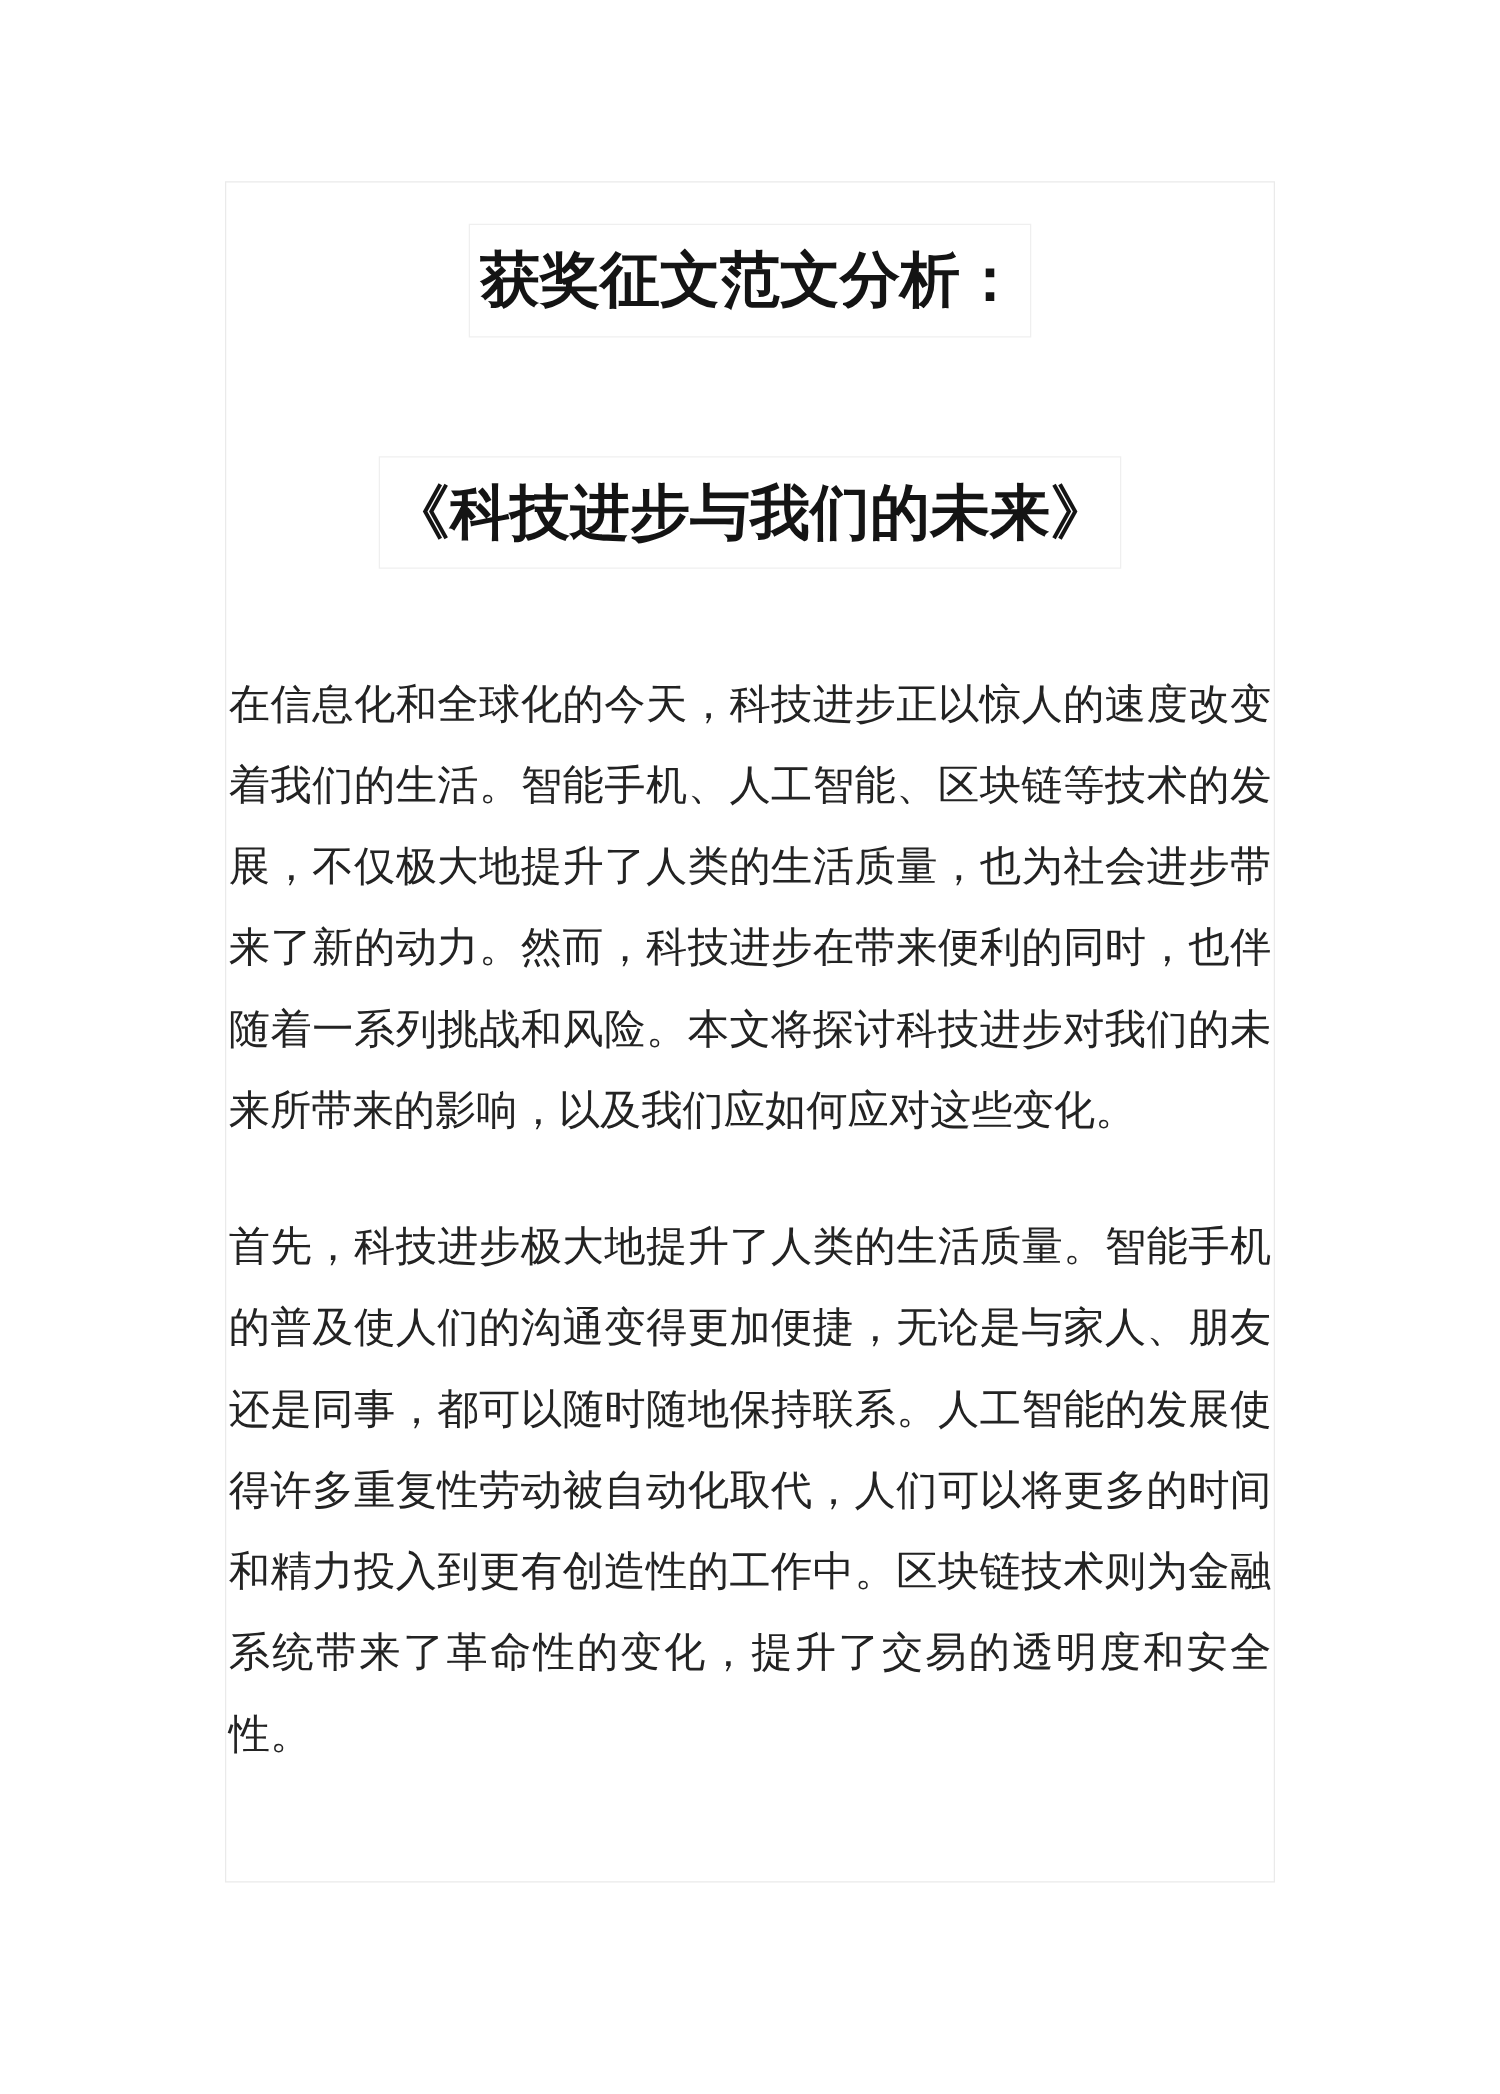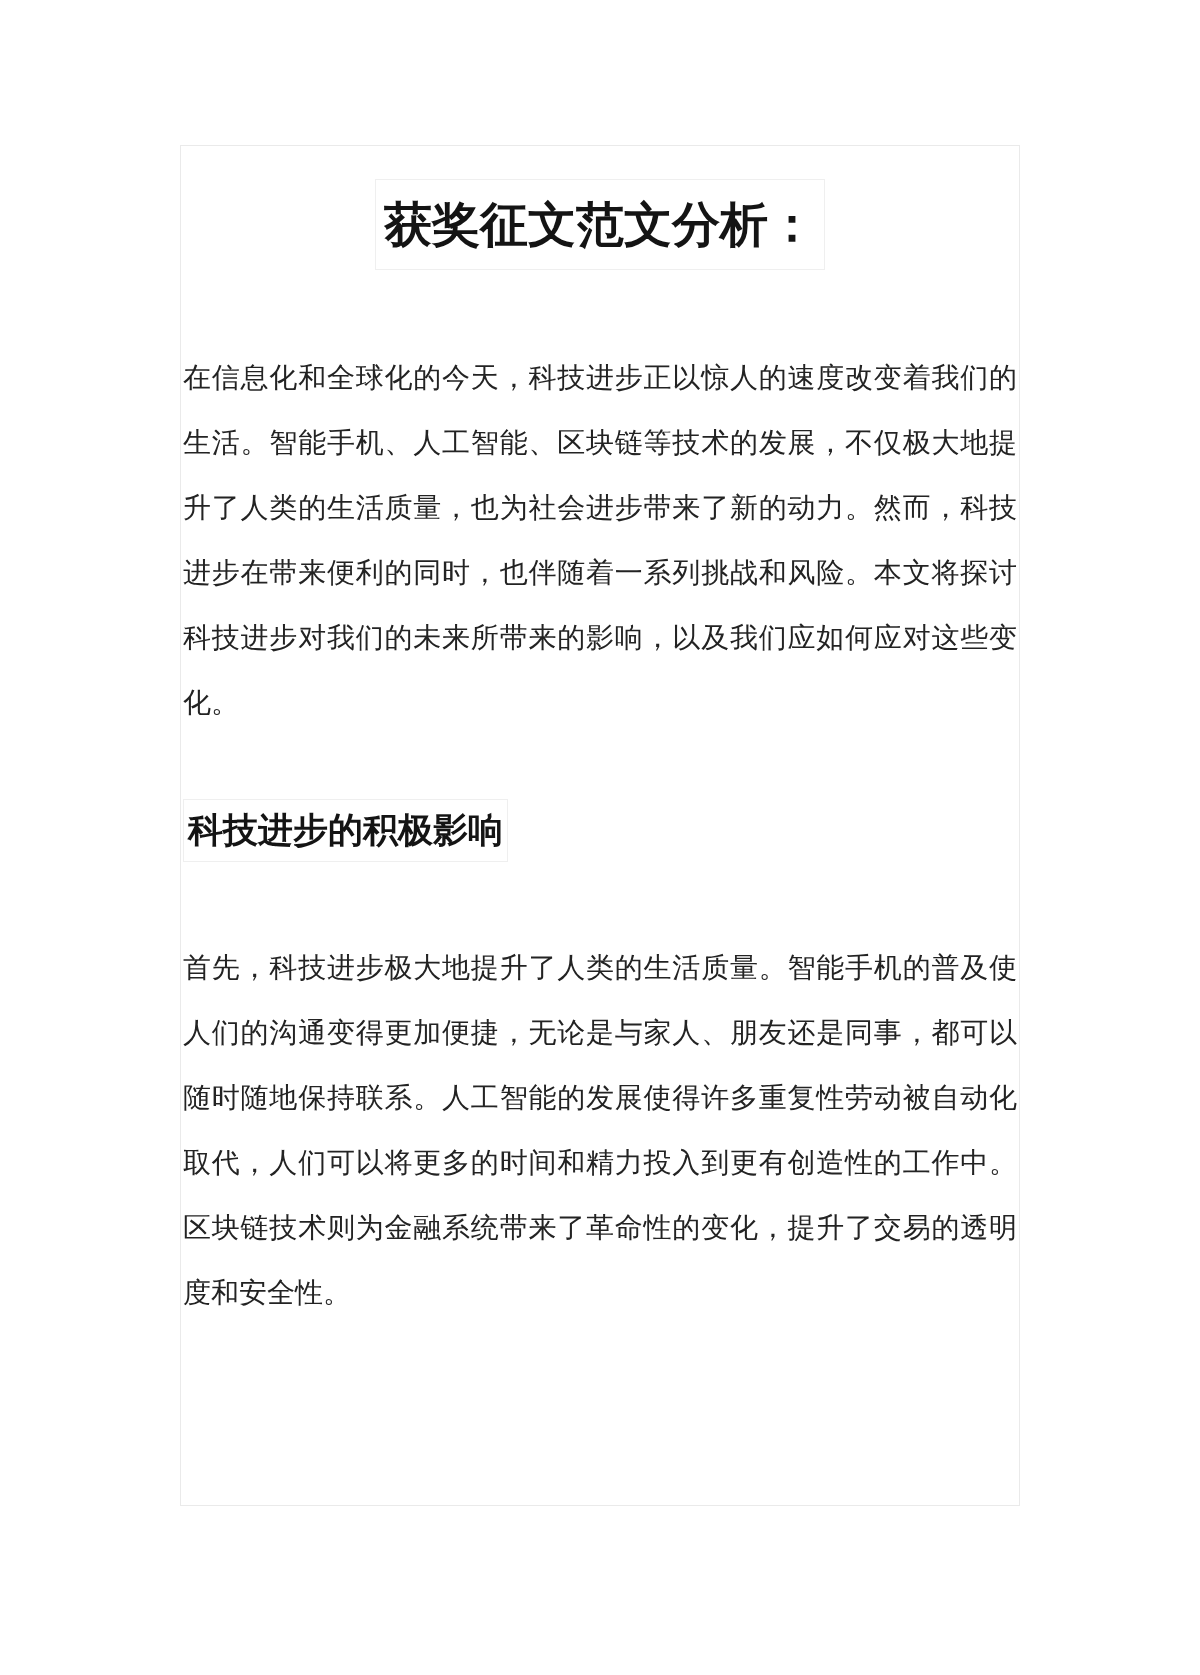--- a/index.html
+++ b/index.html
@@ -56,45 +56,45 @@
   .row-heading-2 { margin-top: 35px; }
   .heading-box {
     font-size: 35px;
     font-weight: 900;
     color: #141414;
     line-height: 1;
     padding: 13px 4px;
     white-space: nowrap;
   }
   .para {
-    font-size: 28px;
+    font-size: 33px;
     line-height: 65px;
     color: #232323;
     margin: 0;
     text-align: justify;
     text-justify: inter-ideograph;
     letter-spacing: 0;
   }
   .para-1 { margin-top: 43px; }
   .para-2 { margin-top: 44px; }
 </style>
 </head>
 <body>
 
 <div class="screen">
   <div class="frame">
 
     <div class="center-row row-title-1">
       <h1 class="boxed title-box">获奖征文范文分析：</h1>
     </div>
 
+    <div class="center-row row-title-2">
+      <h1 class="boxed title-box">《科技进步与我们的未来》</h1>
+    </div>
 
 
     <p class="para para-1">在信息化和全球化的今天，科技进步正以惊人的速度改变着我们的生活。智能手机、人工智能、区块链等技术的发展，不仅极大地提升了人类的生活质量，也为社会进步带来了新的动力。然而，科技进步在带来便利的同时，也伴随着一系列挑战和风险。本文将探讨科技进步对我们的未来所带来的影响，以及我们应如何应对这些变化。</p>
 
-    <div class="heading-row row-heading-2">
-      <h2 class="boxed heading-box">科技进步的积极影响</h2>
-    </div>
 
     <p class="para para-2">首先，科技进步极大地提升了人类的生活质量。智能手机的普及使人们的沟通变得更加便捷，无论是与家人、朋友还是同事，都可以随时随地保持联系。人工智能的发展使得许多重复性劳动被自动化取代，人们可以将更多的时间和精力投入到更有创造性的工作中。区块链技术则为金融系统带来了革命性的变化，提升了交易的透明度和安全性。</p>
 
   </div>
 </div>
 
 </body></html>

